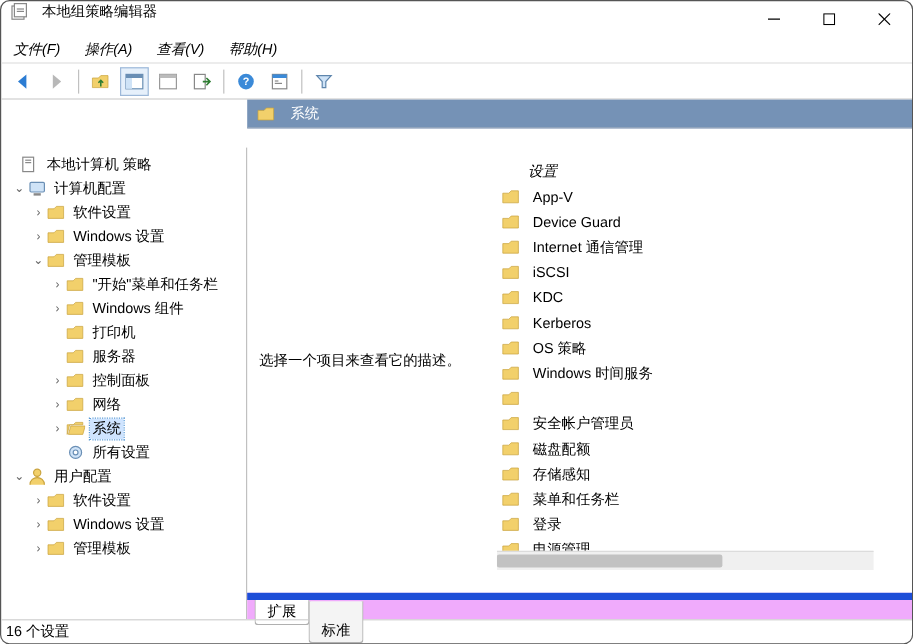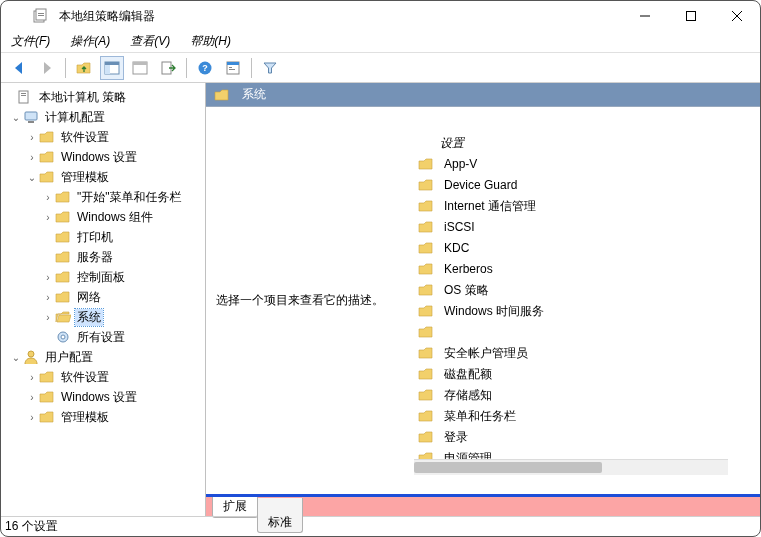--- a/index.html
+++ b/index.html
@@ -1,53 +1,53 @@
 <!DOCTYPE html>
 <html><head>
 <meta charset="utf-8">
 <style>
   * { box-sizing: border-box; font-family: "Microsoft YaHei", "Segoe UI", sans-serif; }
   body { margin: 0; width: 761px; height: 537px; background: #fff; display: flex; flex-direction: column; overflow:hidden; border:1px solid #555; border-radius:8px;}
   
-  .titlebar { height: 30px; display:flex; align-items:center; padding-left:8px;margin-left:24px; }
+  .titlebar { height: 30px; display:flex; align-items:flex-start; padding-left:8px; }
   .titlebar .title { font-size:12px; flex:1; display:flex; align-items:center; gap:6px;}
   .titlebar .winbtns { display:flex; }
   .titlebar .winbtn { width:46px; height:30px; display:flex; align-items:center; justify-content:center; font-size:10px;}
   .titlebar .winbtn svg { width:10px; height:10px; stroke:#000; stroke-width:1; fill:none;}
   
   .menubar { height:22px; display:flex; align-items:center; padding-left:8px; gap:16px; font-size:12px; border-bottom:1px solid #e0e0e0;}
   .menubar span { padding:2px 2px;font-style:italic;}
   
   .toolbar { height:30px; display:flex; align-items:center; padding:0 6px; gap:4px; border-bottom:1px solid #d0d0d0;}
   .tbtn { width:24px; height:24px; display:flex; align-items:center; justify-content:center; border:1px solid transparent;}
   .tbtn.active { border:1px solid #9db8d9; background:#e6f0fb;}
   .tsep { width:1px; height:20px; background:#c0c0c0; margin:0 2px;}
   
   .main { flex:1; display:flex; min-height:0;}
-  .tree-pane { width:205px; border-right:1px solid #c0c0c0; overflow:auto; padding:4px 0;}
+  .tree-pane { width:205px; border-right:1px solid #c0c0c0; overflow:auto; padding:4px 0;margin-top:40px;}
   .tree-row { display:flex; align-items:center; font-size:12px; height:20px; white-space:nowrap; padding-right:4px;}
   .tree-row.selected .lbl { background:#cfe4ff; outline:1px dotted #5a9bd8; padding:0 2px;}
   .twist { width:14px; text-align:center; color:#666; font-size:10px; cursor:default;}
   .twist.none { visibility:hidden;}
   .ticon { width:16px; height:16px; margin-right:4px; display:flex; align-items:center; justify-content:center;}
   .lbl { padding:0 2px;}
   .indent { display:inline-block;}
   
   .content-pane { flex:1; display:flex; flex-direction:column; min-width:0;}
   .content-header { height:24px; background:#7592b6; color:#fff; display:flex; align-items:center; padding-left:8px; font-size:12px; gap:8px; border-bottom:1px solid #98a8bd;}
   .content-body { flex:1; display:flex; min-height:0; position:relative;align-items:center;}
   .desc-pane { width:208px; padding:10px 10px; font-size:12px;}
   .list-pane { flex:1; overflow:auto; padding:6px 0; position:relative;}
   .list-item { display:flex; align-items:center; height:21px; font-size:12px; padding-left:4px; gap:6px; white-space:nowrap;}
   .list-scrollbar-h { position:absolute; left:0; right:16px; bottom:0; height:16px; background:#f0f0f0; border-top:1px solid #dcdcdc;}
   .list-scrollbar-h .thumb { position:absolute; left:0; top:2px; bottom:2px; width:60%; background:#c2c2c2; border-radius:2px;}
   .vscroll { width:16px; background:#f0f0f0; border-left:1px solid #dcdcdc; position:relative;}
   .vscroll .thumb { position:absolute; left:2px; right:2px; top:2px; height:70%; background:#c2c2c2; border-radius:2px;}
   
-  .tabs { height:22px; display:flex; align-items:flex-start; font-size:12px; padding-left:6px; border-top:3px solid #1d4ed8; background:#fca5a5;}
+  .tabs { height:22px; display:flex; align-items:flex-start; font-size:12px; padding-left:6px; border-top:6px solid #1d4ed8; background:#f0abfc;}
   .tab { padding:1px 10px 2px 10px; border:1px solid #b0b0b0; border-top:none; background:#fff; margin-right:-1px; border-bottom-left-radius:3px; border-bottom-right-radius:3px;}
   .tab.inactive { background:#f4f4f4; transform:translateY(1px); padding-top:16px; padding-bottom:1px;}
   
   .statusbar { height:20px; font-size:12px; padding-left:4px; display:flex; align-items:center; border-top:1px solid #d0d0d0;}
   
   svg.folder path.body { fill:#f2d06b; stroke:#c9a33e; stroke-width:0.6;}
 </style>
 </head>
 <body>
 

